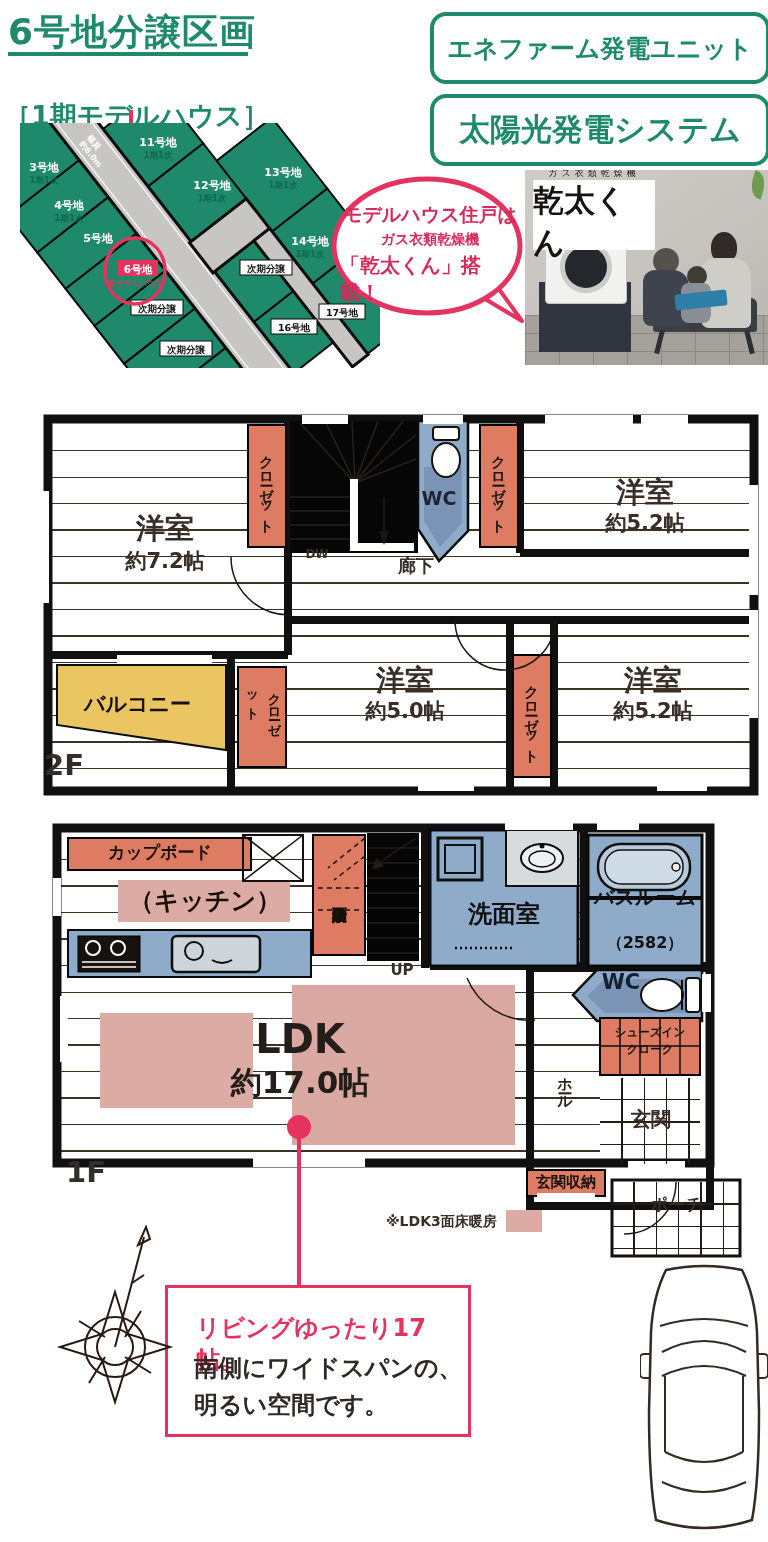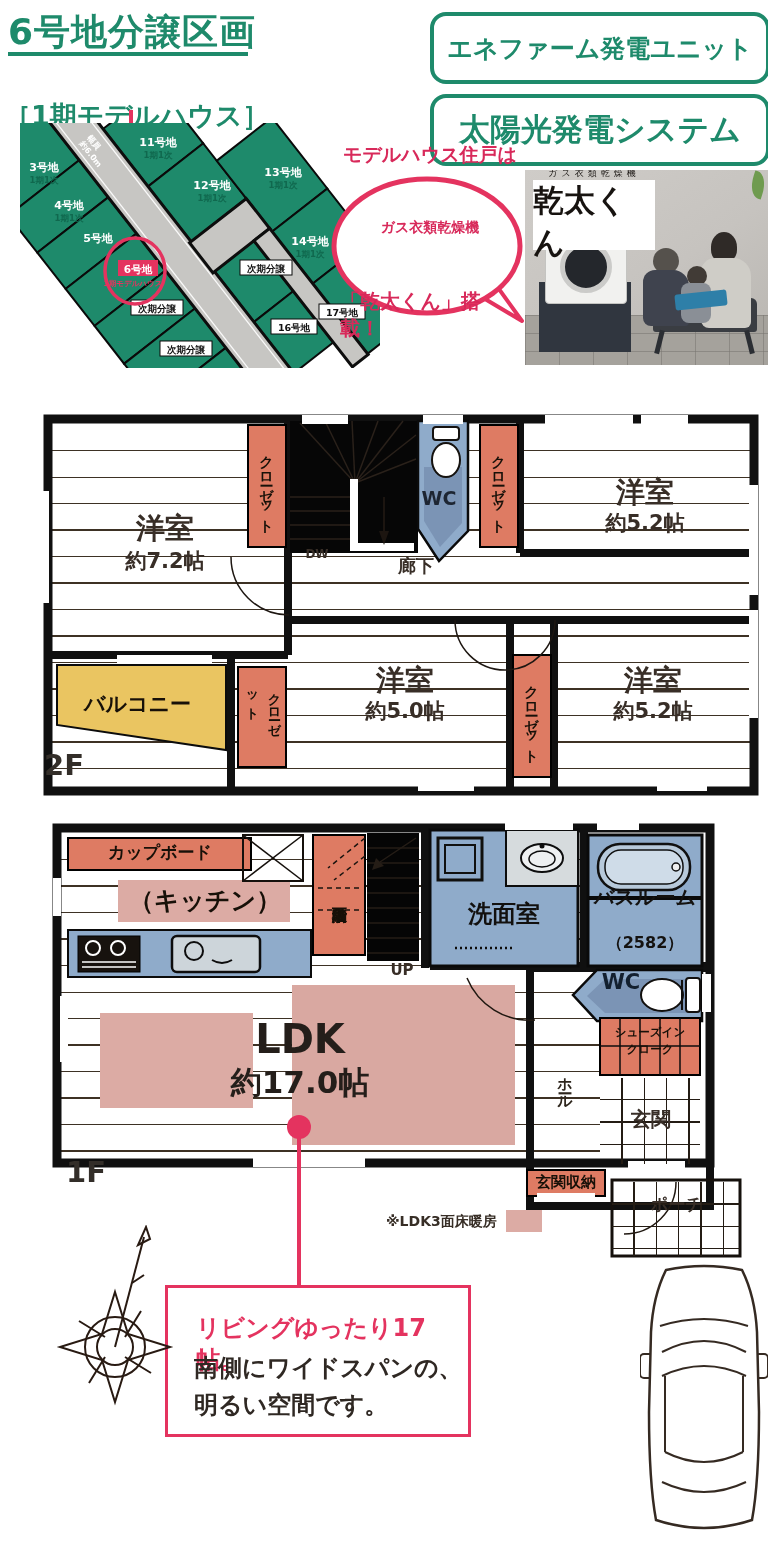--- a/index.html
+++ b/index.html
@@ -158,21 +158,21 @@
     <div class="abs sign" style="left:8px;top:10px;width:122px;height:70px;">
       <span style="font-size:9px;letter-spacing:4px;">ガス衣類乾燥機</span>
       <span style="font-size:31px;font-weight:bold;">乾太くん</span>
     </div>
   </div>
 
   <svg class="abs" style="left:330px;top:175px;" width="200" height="150" viewBox="0 0 200 150">
     <path d="M 140 115 L 192 146 L 156 96 Z" fill="#ffffff" stroke="#e4335f" stroke-width="4" stroke-linejoin="round"></path>
     <ellipse cx="97" cy="71" rx="93" ry="67" fill="#ffffff" stroke="#e4335f" stroke-width="5"></ellipse>
   </svg>
-  <div class="abs bubble-text" style="left:340px;top:184px;width:180px;height:115px;gap:48px;">
+  <div class="abs bubble-text" style="left:340px;top:196px;width:180px;height:115px;">
     <span style="font-size:19px;font-weight:bold;">モデルハウス住戸は</span>
     <span style="font-size:14px;font-weight:bold;margin:3px 0;">ガス衣類乾燥機</span>
     <span style="font-size:20px;font-weight:bold;">「乾太くん」搭載！</span>
   </div>
 
   <div class="abs planks" style="left:48px;top:425px;width:706px;height:355px;"></div>
   <svg class="abs" style="left:0;top:405px;" width="768" height="395" viewBox="0 0 768 395">
 
     <g stroke="#101010" fill="none">
       <rect x="48" y="14" width="706" height="372" stroke-width="9"></rect>

